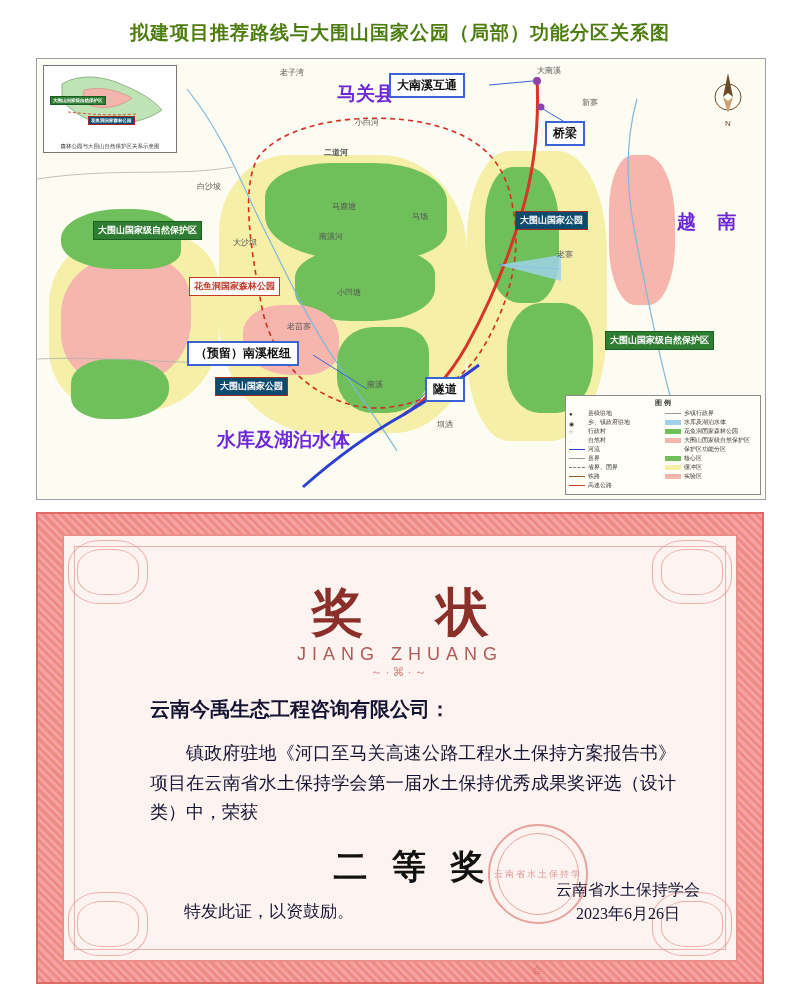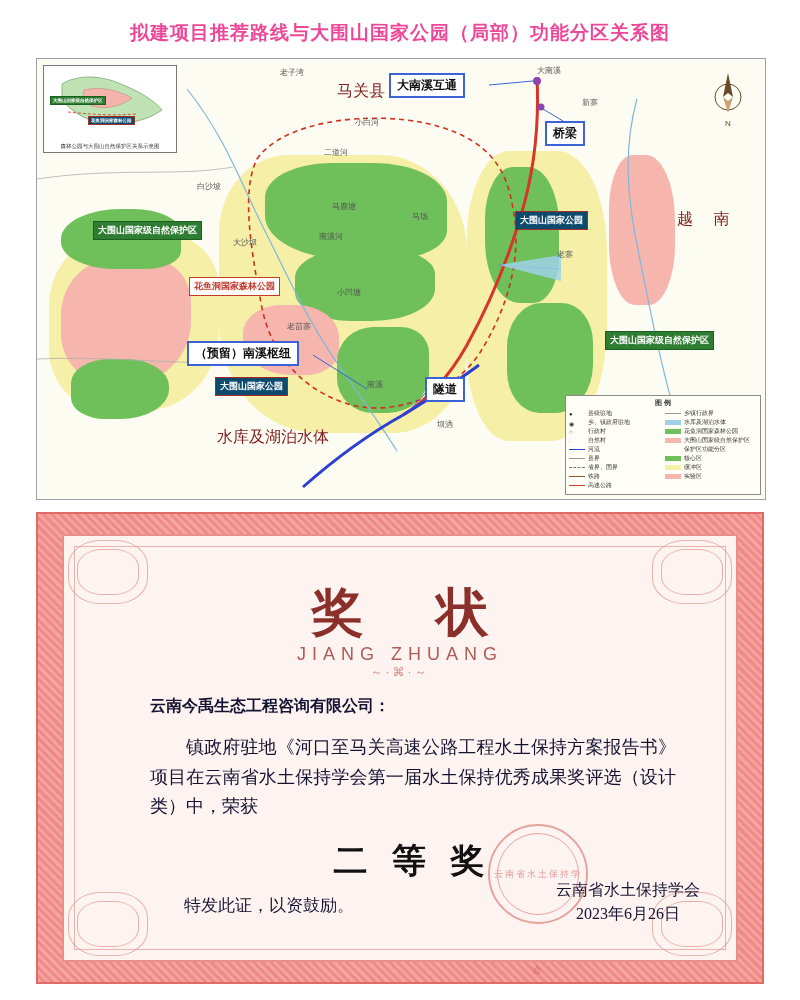--- a/index.html
+++ b/index.html
@@ -11,21 +11,21 @@
     position:relative;
   }
   .page{width:800px;height:1000px;position:relative;}
 
   
   .fig-title{
     text-align:center;
     font-family:"Liberation Serif", serif;
     font-weight:bold;
     font-size:19px;
-    color:#ec4899;
+    color:#4d7c0f;
     padding-top:20px;
     letter-spacing:1px;
   }
 
   
   .map-wrap{
     position:absolute;
     left:36px;top:58px;
     width:728px;height:440px;
     border:1px solid #9aa0a6;
@@ -41,21 +41,21 @@
   .pink{background:#f6b6ae;}
   .pale{background:#fdfcf2;}
 
   .label{
     position:absolute;
     font-family:"Liberation Sans", sans-serif;
     white-space:nowrap;
     color:#333;
   }
   .city-label{
-    font-size:16px;font-weight:normal;color:#7f1d1d;
+    font-size:19px;font-weight:bold;color:#6d28d9;
   }
   .small-label{font-size:8px;color:#555;}
 
   .tagbox{
     position:absolute;
     background:#ffffff;
     border:1px solid #c23b22;
     color:#c0392b;
     font-size:9px;
     padding:2px 4px;
@@ -198,21 +198,21 @@
     position:absolute;left:0;right:0;top:128px;
     text-align:center;font-size:12px;color:#cf8b86;letter-spacing:3px;
   }
   .cert-body{
     position:absolute;
     left:86px;right:60px;top:160px;
     font-family:"Liberation Serif", serif;
     color:#1a1a2e;
   }
   .cert-org{
-    font-size:16px;font-weight:bold;margin-bottom:16px;color:#141432;
+    font-size:20px;font-weight:bold;margin-bottom:16px;color:#141432;
   }
   .cert-para{
     font-size:18px;line-height:1.65;text-align:justify;
     text-indent:2em;
     color:#141432;
   }
   .cert-award{
     text-align:center;
     font-family:"Liberation Serif", serif;
     font-weight:bold;
@@ -320,21 +320,21 @@
         <div style="font-size:8px;color:#6b4a2a;margin-top:-4px;">N</div>
       </div>
 
       <div class="label city-label" style="left:300px;top:22px;">马关县</div>
       <div class="label city-label" style="left:640px;top:150px;letter-spacing:8px;">越  南</div>
       <div class="label city-label" style="left:180px;top:368px;">水库及湖泊水体</div>
       <div class="label small-label" style="left:243px;top:8px;">老子湾</div>
       <div class="label small-label" style="left:500px;top:6px;">大南溪</div>
       <div class="label small-label" style="left:545px;top:38px;">新寨</div>
       <div class="label small-label" style="left:318px;top:58px;">小白河</div>
-      <div class="label small-label" style="left:287px;top:88px;">二道河</div>
+      <div class="label small-label" style="left:287px;top:88px;font-weight:bold;">二道河</div>
       <div class="label small-label" style="left:295px;top:142px;">马鹿塘</div>
       <div class="label small-label" style="left:282px;top:172px;">南溪河</div>
       <div class="label small-label" style="left:375px;top:152px;">马场</div>
       <div class="label small-label" style="left:520px;top:190px;">老寨</div>
       <div class="label small-label" style="left:160px;top:122px;">白沙坡</div>
       <div class="label small-label" style="left:196px;top:178px;">大沙坝</div>
       <div class="label small-label" style="left:300px;top:228px;">小凹塘</div>
       <div class="label small-label" style="left:250px;top:262px;">老苗寨</div>
       <div class="label small-label" style="left:330px;top:320px;">南溪</div>
       <div class="label small-label" style="left:400px;top:360px;">坝洒</div>

